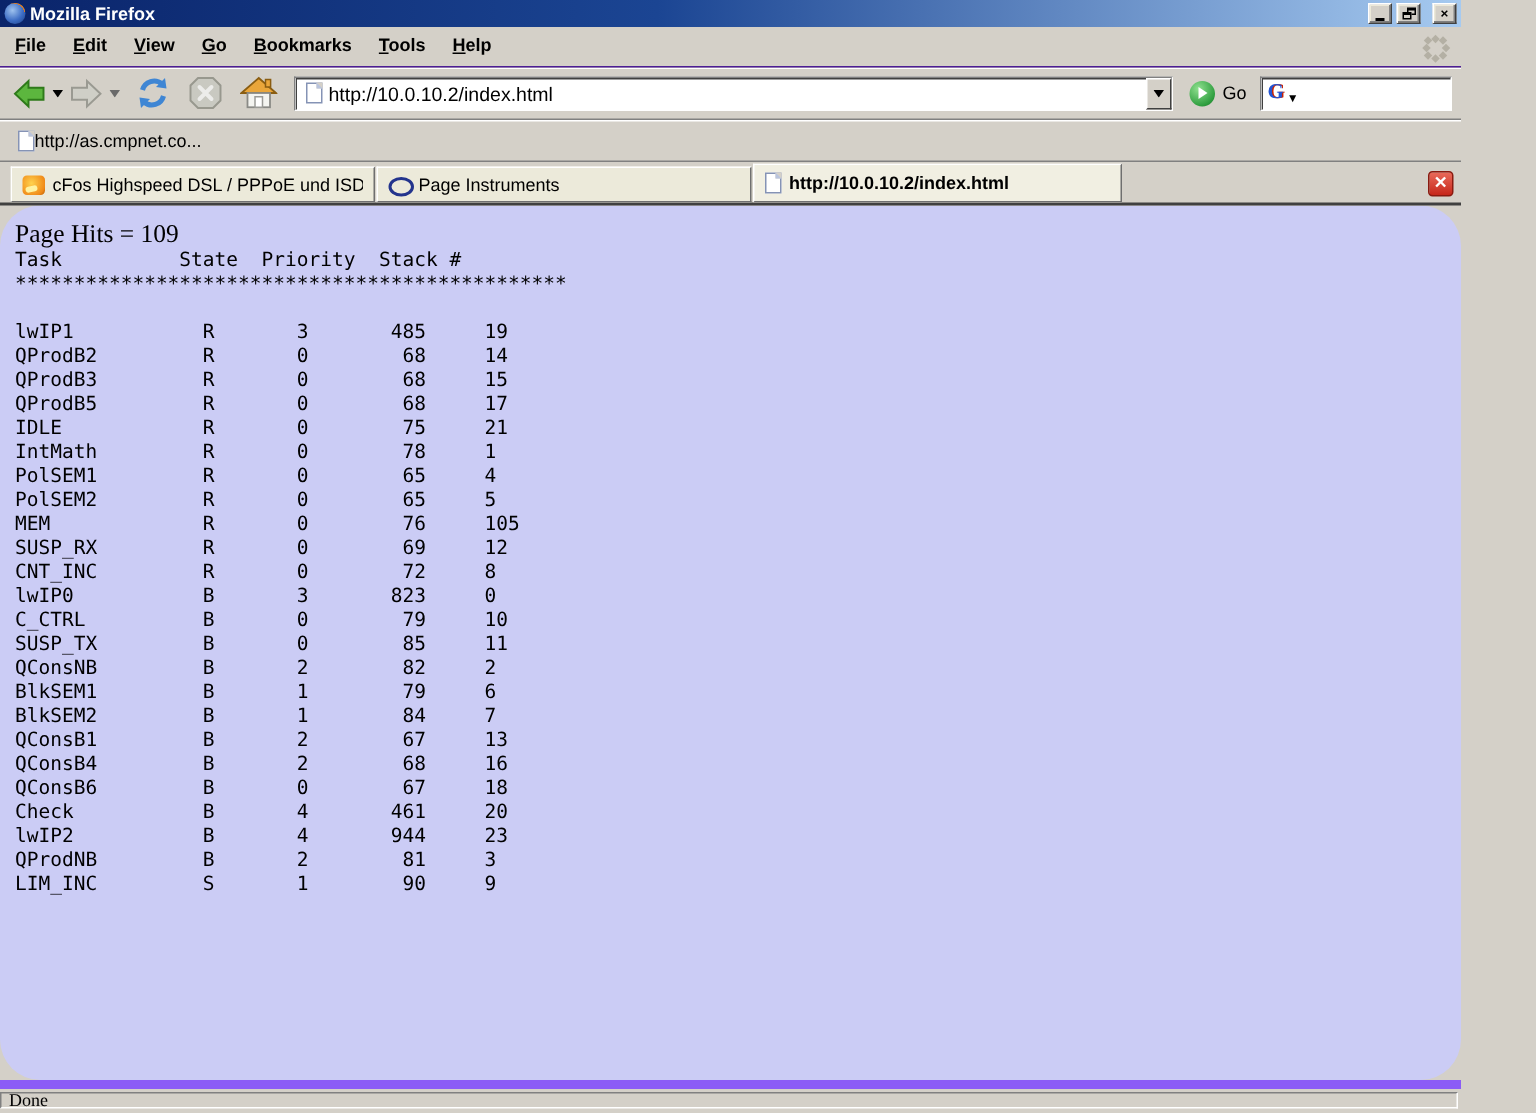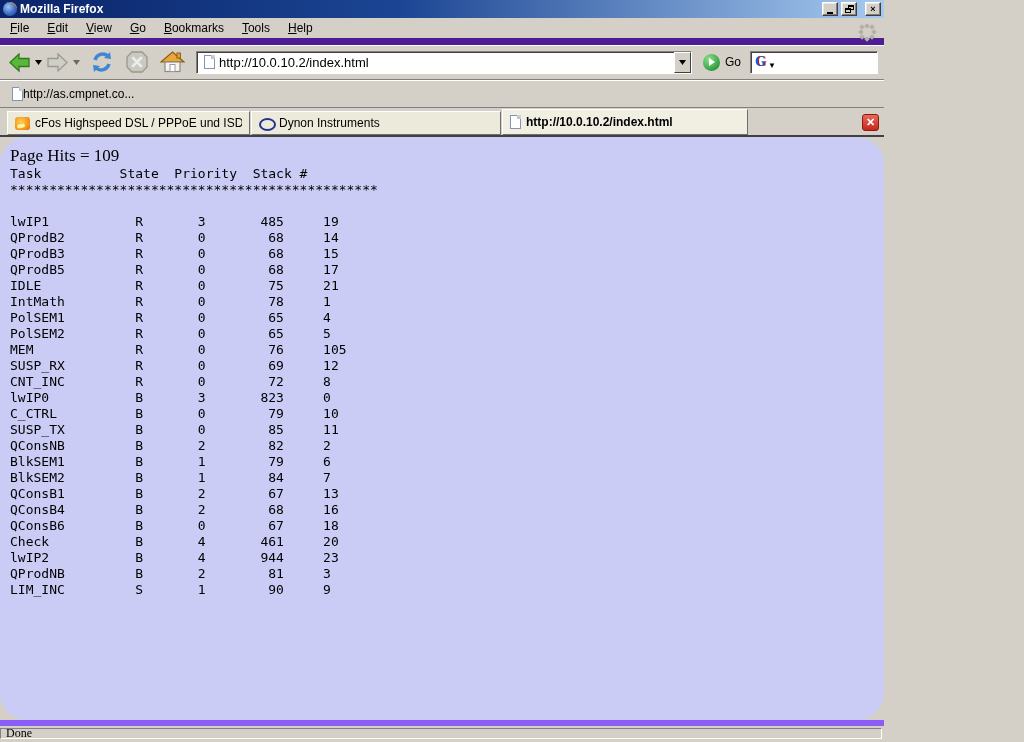--- a/index.html
+++ b/index.html
@@ -3,21 +3,21 @@
 <meta charset="utf-8">
 <style>
   * { margin:0; padding:0; box-sizing:border-box; }
   html,body { width:1024px; height:742px; }
   body {
     font-family:"Liberation Sans", sans-serif;
     background:#d4d0c8;
     overflow:hidden;
     -webkit-font-smoothing:none;
   }
-  .window { width:884px; height:742px; display:flex; flex-direction:column; background:#d4d0c8; }
+  .window { width:974px; height:742px; display:flex; flex-direction:column; background:#d4d0c8; }
 
   
   .titlebar {
     height:18px; flex:0 0 18px;
     background:linear-gradient(to right, #0a246a 0%, #1b4593 45%, #a6caf0 100%);
     display:flex; align-items:center; padding:0 3px; gap:3px;
   }
   .title-text { color:#fff; font-weight:bold; font-size:12px; flex:1; letter-spacing:0; }
   .ff-icon { width:14px; height:14px; border-radius:50%;
     background:radial-gradient(circle at 38% 35%, #9ec2ee 0%, #3d6dc4 55%, #1c3f85 100%);
@@ -30,22 +30,22 @@
     display:flex; align-items:center; justify-content:center;
     font-size:9px; font-weight:bold; color:#000; line-height:1; }
   .win-btn.min span { display:block; width:6px; height:2px; background:#000; margin-top:7px; }
   .restore-glyph { position:relative; width:9px; height:8px; }
   .restore-glyph i { position:absolute; border:1px solid #000; border-top-width:2px; background:#d4d0c8; display:block; }
   .restore-glyph i:nth-child(1){ width:6px; height:5px; right:0; top:0; }
   .restore-glyph i:nth-child(2){ width:6px; height:5px; left:0; bottom:0; }
   .gap2 { width:2px; }
 
   
-  .menubar { height:27px; flex:0 0 27px; display:flex; align-items:center; padding:0 1px;
-    border-bottom:7px solid #4c1d95; box-shadow:0 1px 0 #ffffff; position:relative; }
+  .menubar { height:27px; flex:0 0 27px; display:flex; padding:0 1px;
+    border-bottom:1px solid #4c1d95; box-shadow:0 1px 0 #ffffff; position:relative;font-weight:bold; }
   .menu-item { padding:5px 9px; font-size:12px; color:#000; cursor:default; }
   .menu-item u { text-decoration:underline; }
   .throbber { position:absolute; right:8px; top:5px; width:18px; height:18px; }
   .throbber i { position:absolute; width:4px; height:4px; background:#b4b0a4; transform:rotate(45deg); }
 
   
   .navbar { height:35px; flex:0 0 35px; display:flex; align-items:center; padding:0 6px;
     border-bottom:1px solid #808080; box-shadow:0 1px 0 #ffffff; gap:1px; }
   .tool-btn { display:flex; align-items:center; padding:2px; }
   .caret { width:9px; height:22px; display:flex; align-items:center; justify-content:center; }
@@ -229,21 +229,21 @@
   </div>
 
   <div class="tabbar">
     <div style="display:flex; align-items:flex-end; flex:1; overflow:hidden;">
         <div class="tab" style="width: 243px;">
           <span class="fav-cfos"></span>
           <span class="label">cFos Highspeed DSL / PPPoE und ISDN CAP...</span>
         </div>
         <div class="tab" style="width: 250px;">
           <span class="fav-dynon"></span>
-          <span class="label">Dynon Instruments</span>
+          <span class="label">Page Instruments</span>
         </div>
         <div class="tab active" style="width: 246px;">
           <span class="doc-icon"></span>
           <span class="label">http://10.0.10.2/index.html</span>
         </div>
       </div>
     <div class="tab-close">✕</div>
   </div>
 
   <div class="content">

